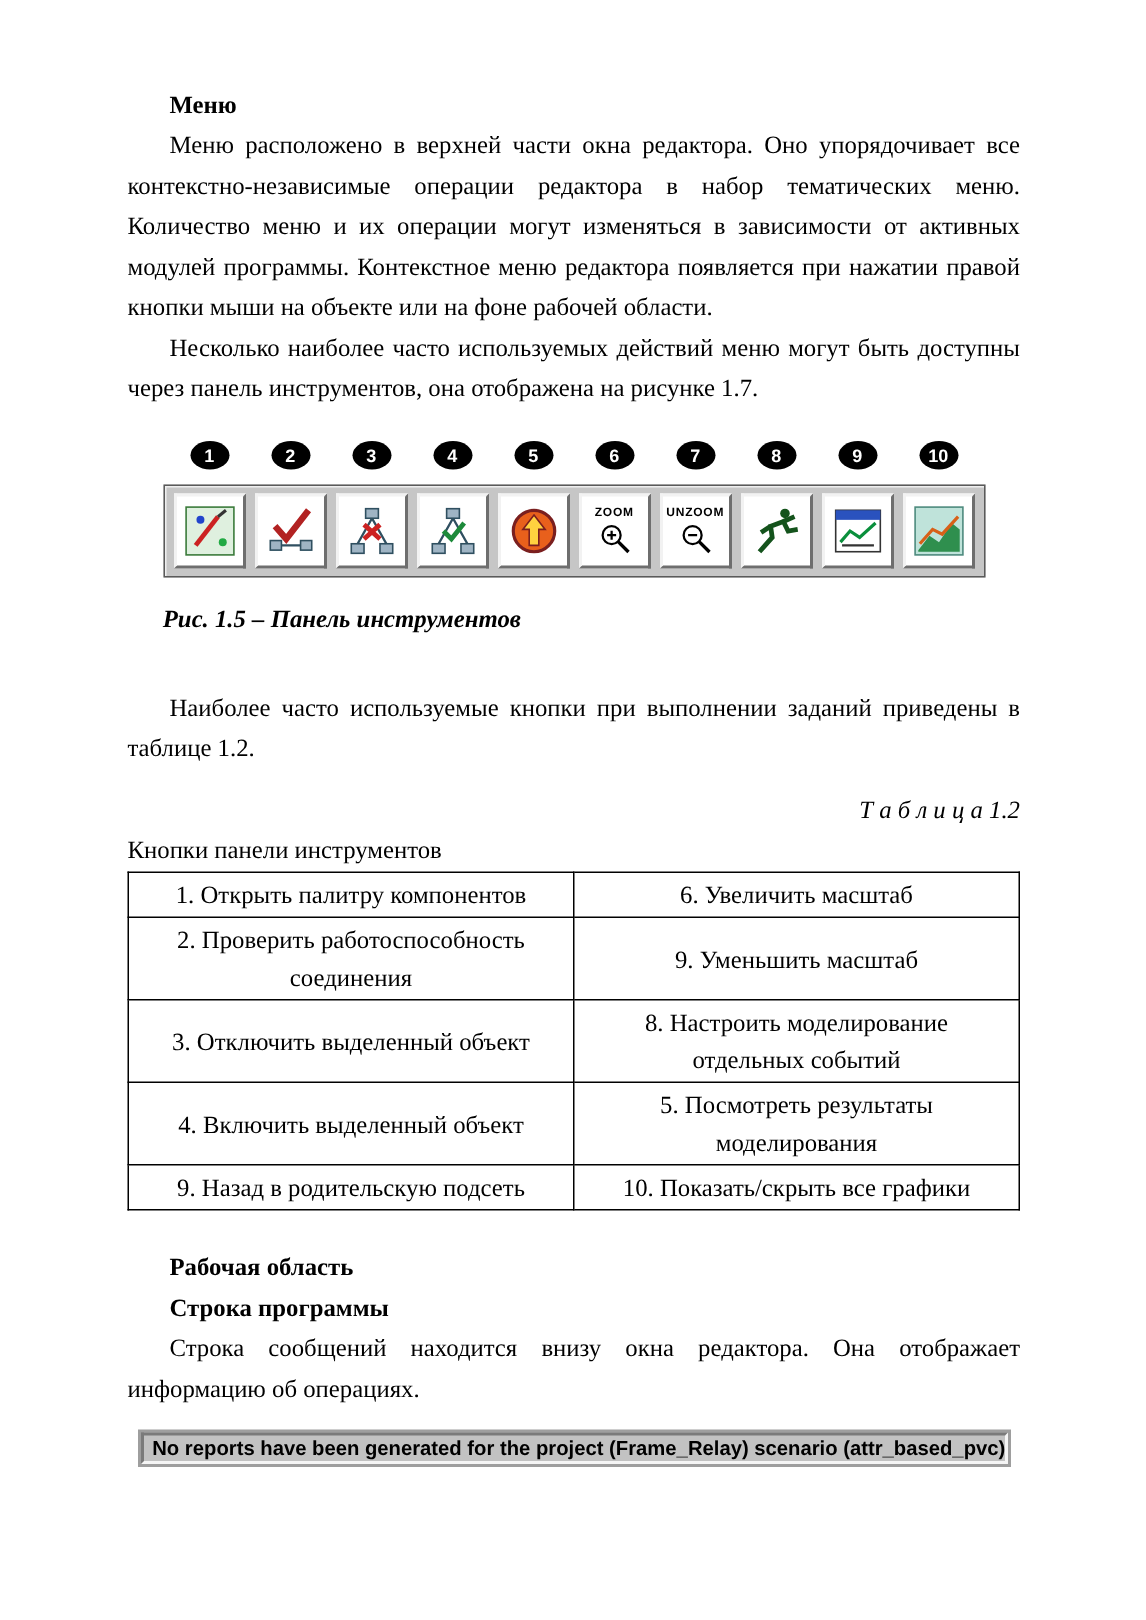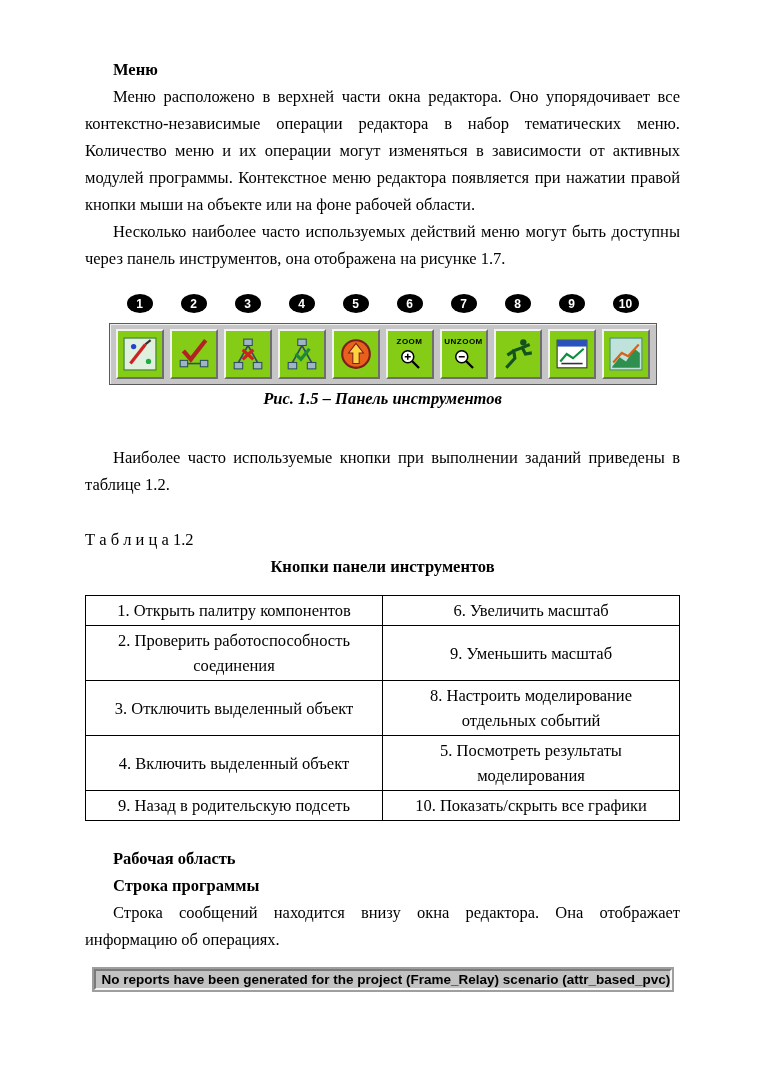--- a/index.html
+++ b/index.html
@@ -23,38 +23,38 @@
     width:26px; height:19px; background:#000; border-radius:50%;
     color:#fff; font-family:"Liberation Sans", sans-serif;
     font-weight:bold; font-size:12px;
   }
   .toolbar {
     display:flex; gap:6px; padding:5px 6px; align-items:center;
     background:#c6c6c6; border:1px solid #5a5a5a;
     box-shadow: inset 1px 1px 0 #efefef;
   }
   .tb-btn {
-    width:48px; height:50px; background:#84cc16;
+    width:48px; height:50px; background:#ffffff;
     border-top:2px solid #f2f2f2; border-left:2px solid #f2f2f2;
     border-right:2px solid #6e6e6e; border-bottom:2px solid #6e6e6e;
     display:flex; flex-direction:column; align-items:center; justify-content:center;
   }
   .tb-btn svg { width:34px; height:34px; display:block; }
   .tb-btn.zoom svg { width:24px; height:24px; }
   .zoom-label {
     font-family:"Liberation Sans", sans-serif; font-size:8px; font-weight:bold;
     letter-spacing:.5px; line-height:10px; color:#000;
   }
-  .caption { line-height:27px; text-align:center;
+  .caption { margin-top:14px; line-height:27px; 
     font-weight:bold; font-style:italic; }
 
   
-  .table-label { margin-top:28px; line-height:27px; text-align:left; }
-  .table-title { line-height:27px; text-align:center; font-weight:bold; }
-  table.btn-table { width:100%; border-collapse:collapse; margin-top:15px; }
+  .table-label { margin-top:14px; line-height:27px; text-align:right;font-style:italic; }
+  .table-title { line-height:27px; text-align:left; font-weight:normal; }
+  table.btn-table { width:100%; border-collapse:collapse; margin-top:1px; }
   table.btn-table td {
     border:1px solid #000; width:50%;
     text-align:center; vertical-align:middle;
     padding:2px 10px; line-height:25px;
   }
 
   .mt-lg { margin-top:24px; }
   .mt-md { margin-top:32px; }
 
   

